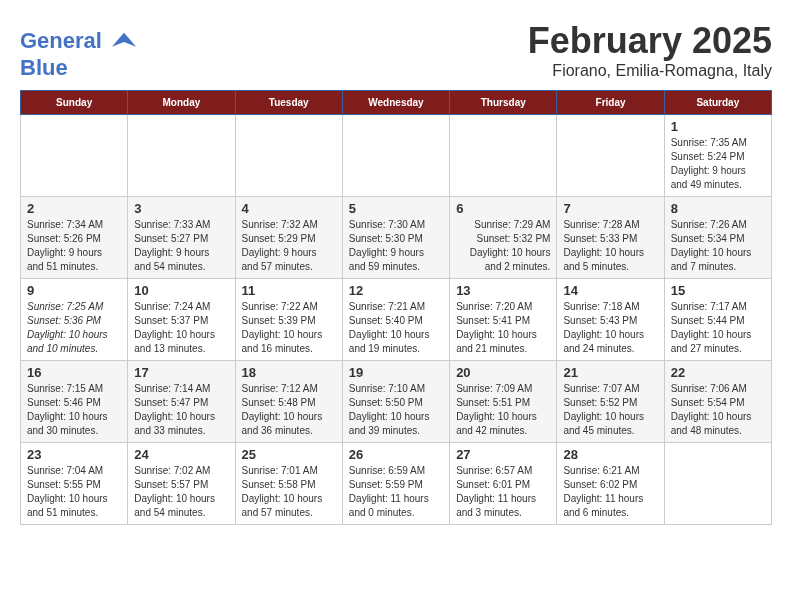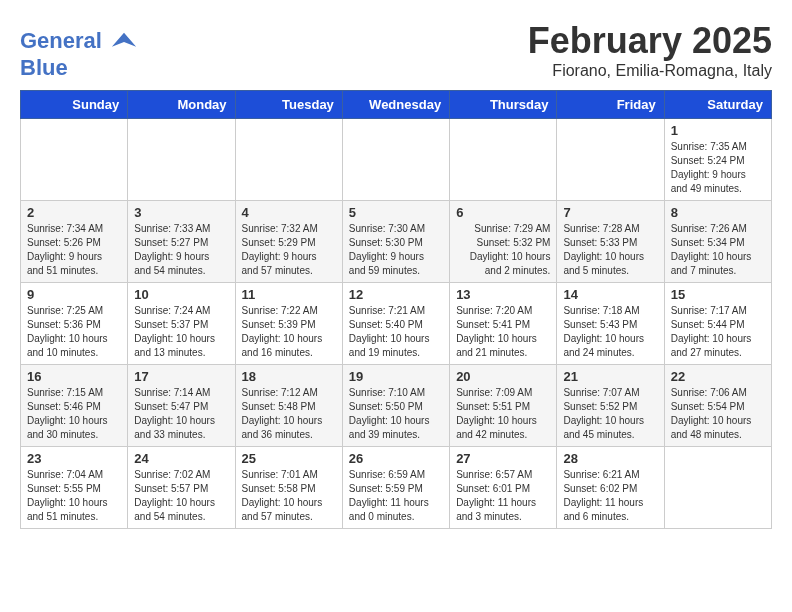--- a/index.html
+++ b/index.html
@@ -36,26 +36,26 @@
     .location-title {
       font-size: 16px;
       color: #333;
     }
     .calendar {
       width: 100%;
       border-collapse: collapse;
       border: 1px solid #ccc;
     }
     .calendar th {
-      background: #1d4ed8;
+      background: #7f1d1d;
       color: #fff;
-      font-size: 13px;
+      font-size: 10px;
       font-weight: bold;
       padding: 6px 8px;
-      text-align: right;
+      text-align: center;
       border: 1px solid #3a5fa0;
     }
     .calendar td {
       vertical-align: top;
       border: 1px solid #ccc;
       padding: 4px 6px;
       width: 107px;
       min-height: 90px;
       font-size: 10px;
       color: #333;
@@ -178,21 +178,21 @@
           <span class="day-num">8</span>
           <div class="day-info" style="white-space: pre-line;">Sunrise: 7:26 AM
 Sunset: 5:34 PM
 Daylight: 10 hours
 and 7 minutes.</div>
         </td>
       </tr>
       <tr>
         <td>
           <span class="day-num">9</span>
-          <div class="day-info" style="white-space: pre-line;">Sunrise: 7:25 AM
+          <div class="day-info" style="white-space: pre-line; font-style: italic;">Sunrise: 7:25 AM
 Sunset: 5:36 PM
 Daylight: 10 hours
 and 10 minutes.</div>
         </td>
         <td>
           <span class="day-num">10</span>
           <div class="day-info" style="white-space: pre-line;">Sunrise: 7:24 AM
 Sunset: 5:37 PM
 Daylight: 10 hours
 and 13 minutes.</div>

